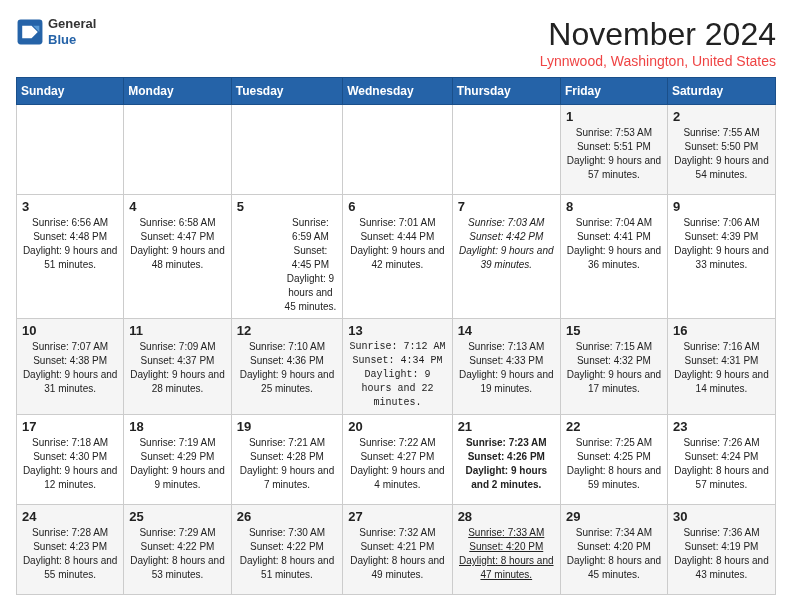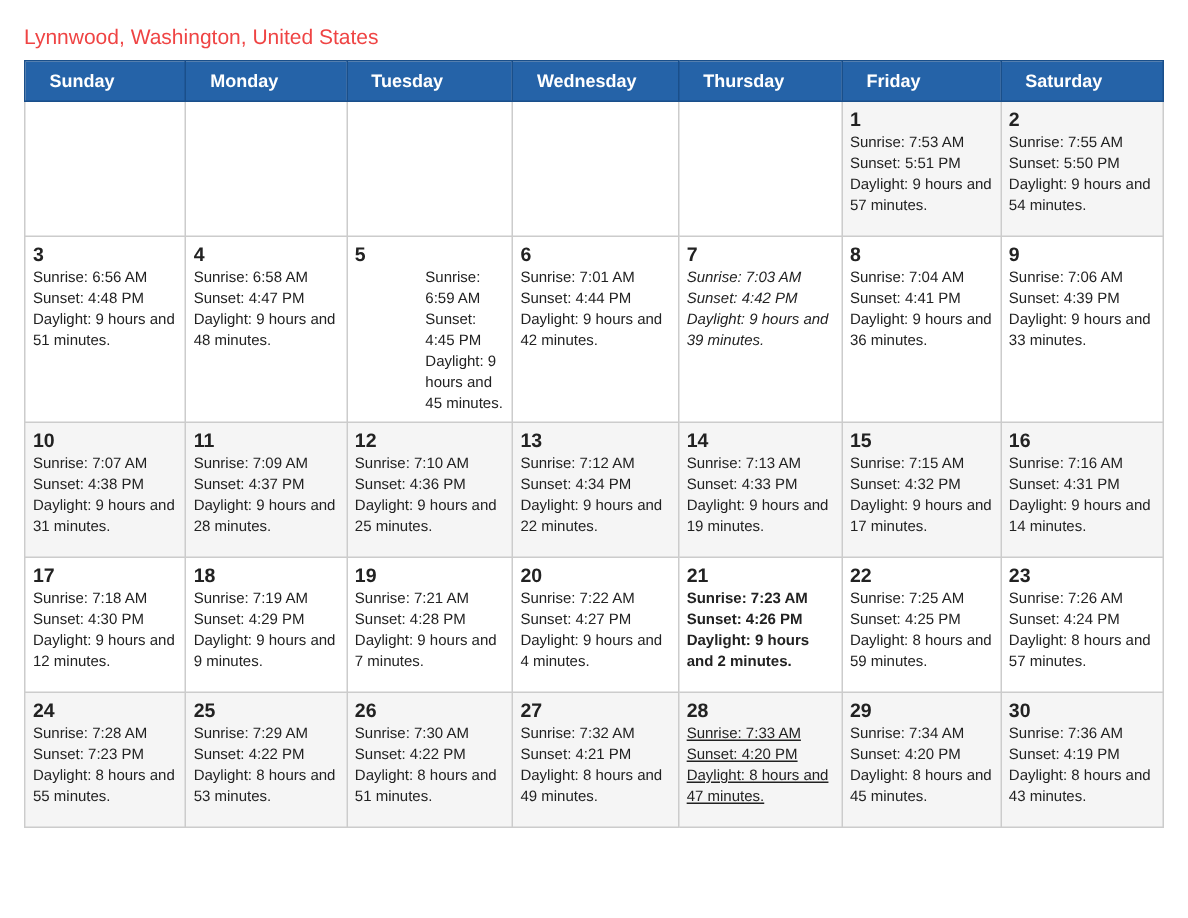--- a/index.html
+++ b/index.html
@@ -47,21 +47,21 @@
     table {
       width: 100%;
       border-collapse: collapse;
       border: 1px solid #ccc;
     }
     thead tr th {
       background-color: #2563a8;
       color: #fff;
       font-size: 12px;
       font-weight: bold;
-      padding: 6px 16px;
+      padding: 6px 4px;
       text-align: left;
       border: 1px solid #1a4f8a;
     }
     tbody tr td {
       vertical-align: top;
       padding: 4px 5px;
       border: 1px solid #ccc;
       font-size: 10.5px;
       color: #222;
       width: 113px;
@@ -78,30 +78,43 @@
     .day-num {
       font-size: 13px;
       font-weight: bold;
       display: block;
       margin-bottom: 2px;
     }
     .day-info {
       font-size: 10px;
       line-height: 1.4;
       color: #222;
+      text-align: center;
     }
     .empty-cell {
       background: #fff !important;
     }
   </style>
 </head>
 <body>
 
 <div class="header">
+  <div class="logo">
+    <svg class="logo-shape" viewBox="0 0 36 36">
+      <rect x="2" y="2" width="32" height="32" rx="4" fill="#2563a8"></rect>
+      <polygon points="8,28 8,10 20,10 28,18 20,26 8,26" fill="white"></polygon>
+      <polygon points="22,10 30,10 30,18" fill="#5b9bd5"></polygon>
+    </svg>
+    <div class="logo-text">
+      <div>General</div>
+      <div class="logo-blue">Blue</div>
+    </div>
+  </div>
   <div class="title-block">
+    <div class="month-title">November 2024</div>
     <div class="location-title">Lynnwood, Washington, United States</div>
   </div>
 </div>
 
 <table>
   <thead>
     <tr id="weekday-header">
     <th>Sunday</th>
         <th>Monday</th>
         <th>Tuesday</th>
@@ -189,21 +202,21 @@
 Daylight: 9 hours and 28 minutes.</div>
         </td>
         <td>
           <span class="day-num">12</span>
           <div class="day-info" style="white-space: pre-line;">Sunrise: 7:10 AM
 Sunset: 4:36 PM
 Daylight: 9 hours and 25 minutes.</div>
         </td>
         <td>
           <span class="day-num">13</span>
-          <div class="day-info" style="white-space: pre-line;">Sunrise: 7:12 AM
+          <div class="day-info" style="white-space: pre-line; font-family: Liberation Mono, monospace;">Sunrise: 7:12 AM
 Sunset: 4:34 PM
 Daylight: 9 hours and 22 minutes.</div>
         </td>
         <td>
           <span class="day-num">14</span>
           <div class="day-info" style="white-space: pre-line;">Sunrise: 7:13 AM
 Sunset: 4:33 PM
 Daylight: 9 hours and 19 minutes.</div>
         </td>
         <td>
@@ -260,21 +273,21 @@
           <span class="day-num">23</span>
           <div class="day-info" style="white-space: pre-line;">Sunrise: 7:26 AM
 Sunset: 4:24 PM
 Daylight: 8 hours and 57 minutes.</div>
         </td>
       </tr>
       <tr>
         <td>
           <span class="day-num">24</span>
           <div class="day-info" style="white-space: pre-line;">Sunrise: 7:28 AM
-Sunset: 7:23 PM
+Sunset: 4:23 PM
 Daylight: 8 hours and 55 minutes.</div>
         </td>
         <td>
           <span class="day-num">25</span>
           <div class="day-info" style="white-space: pre-line;">Sunrise: 7:29 AM
 Sunset: 4:22 PM
 Daylight: 8 hours and 53 minutes.</div>
         </td>
         <td>
           <span class="day-num">26</span>

